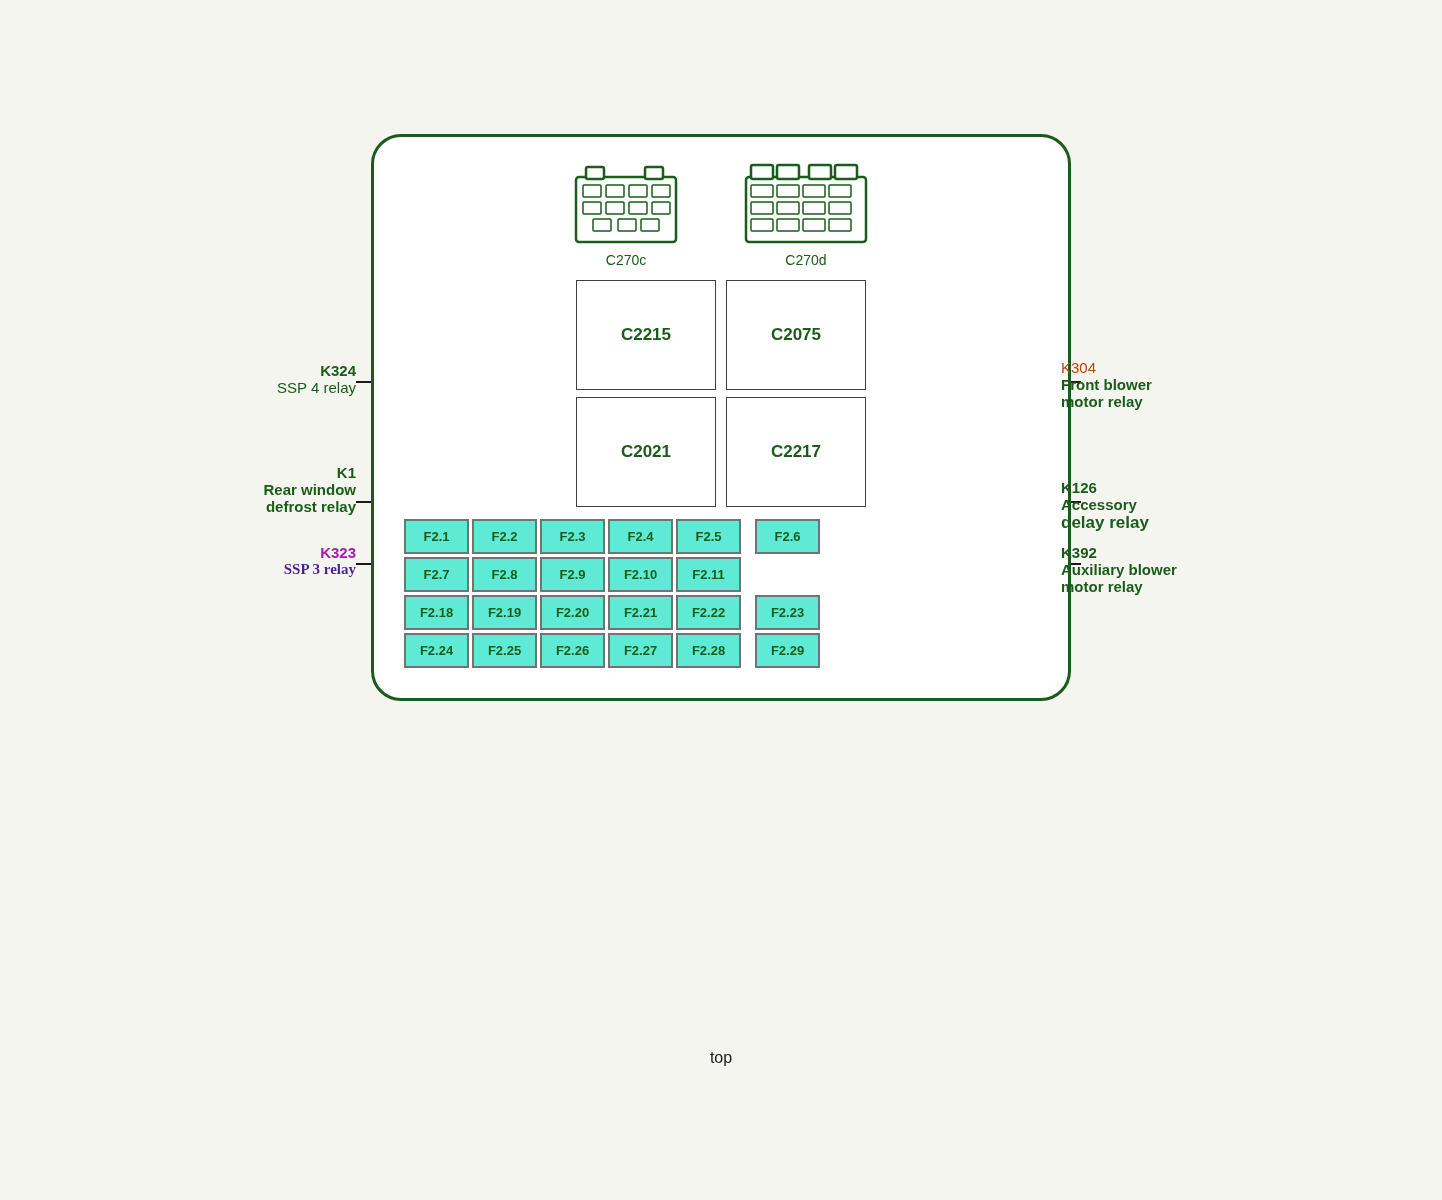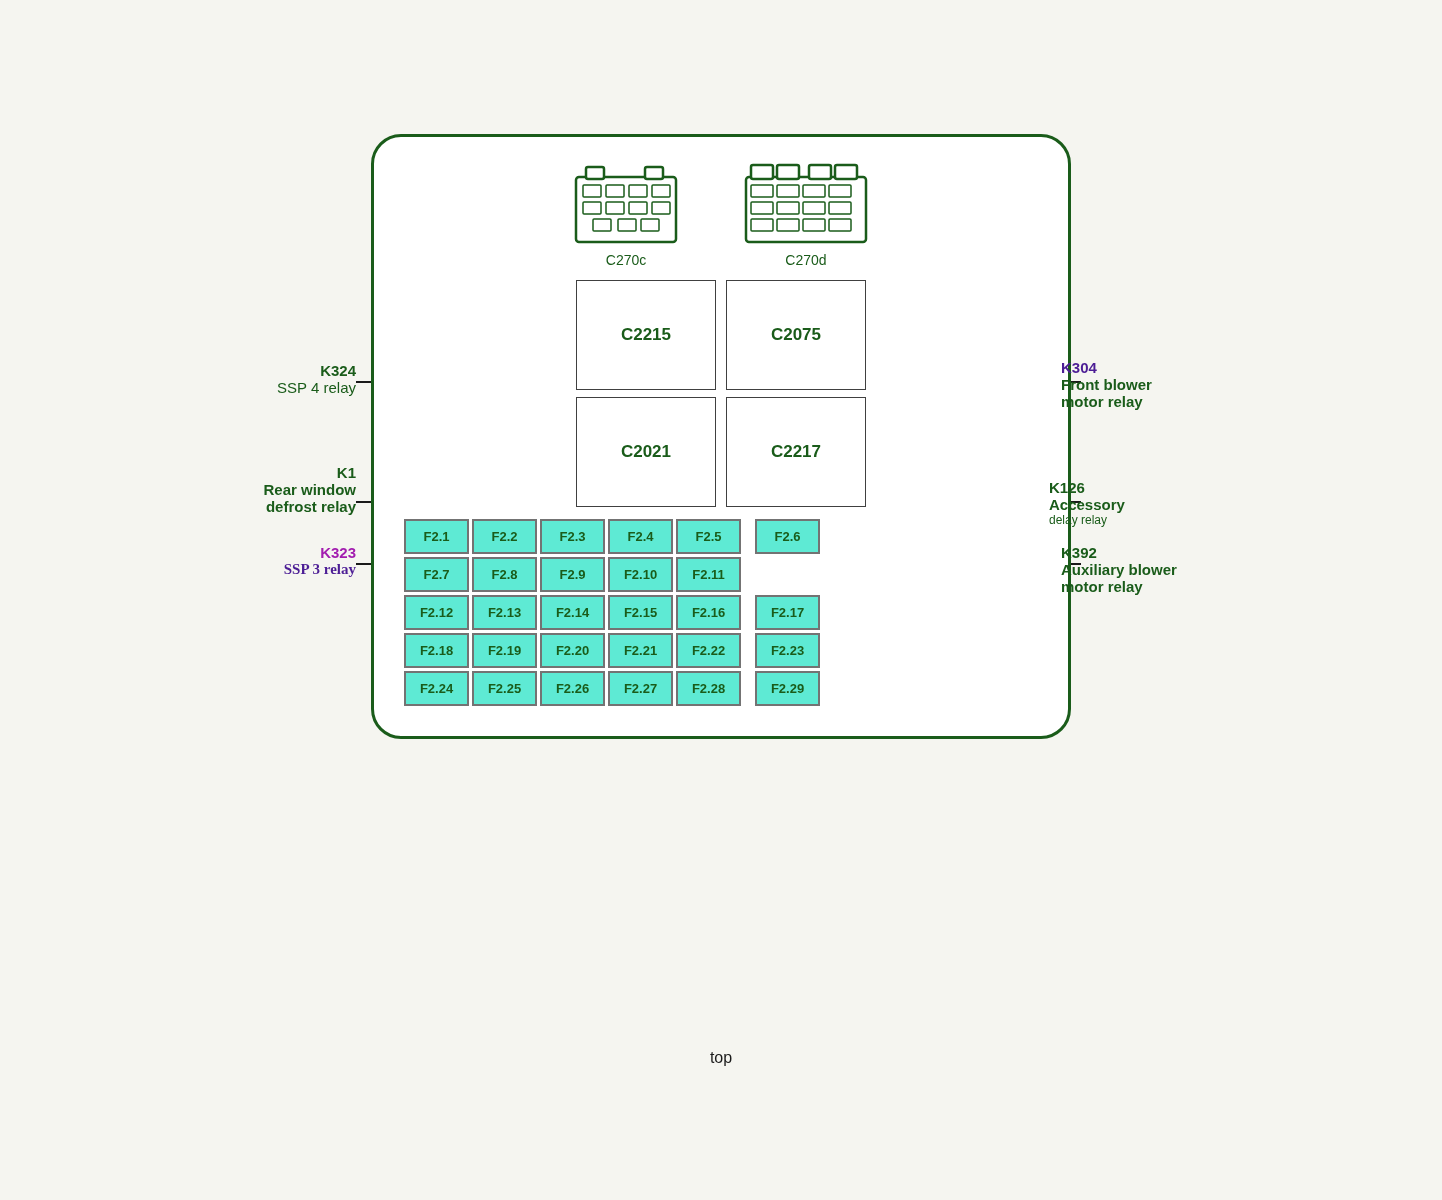--- a/index.html
+++ b/index.html
@@ -280,41 +280,20 @@
                   <span>F2.9</span>
                 </div>
               <div class="fuse-box">
                   <span>F2.10</span>
                 </div>
               <div class="fuse-box">
                   <span>F2.11</span>
                 </div>
             </div>
 
-            <div class="fuse-row">
-              <div class="fuse-box">
-                  <span>F2.12</span>
-                </div>
-              <div class="fuse-box">
-                  <span>F2.13</span>
-                </div>
-              <div class="fuse-box">
-                  <span>F2.14</span>
-                </div>
-              <div class="fuse-box">
-                  <span>F2.15</span>
-                </div>
-              <div class="fuse-box">
-                  <span>F2.16</span>
-                </div>
-              <div style="width:8px;"></div>
-              <div class="fuse-box">
-                  <span>F2.17</span>
-                </div>
-            </div>
 
             <div class="fuse-row">
               <div class="fuse-box">
                   <span>F2.18</span>
                 </div>
               <div class="fuse-box">
                   <span>F2.19</span>
                 </div>
               <div class="fuse-box">
                   <span>F2.20</span>
@@ -367,29 +346,29 @@
         <span style="color:#1a5c1a; font-weight:bold; font-size:15px; font-family:Arial,sans-serif; display:block;">Rear window</span>
         <span style="color:#1a5c1a; font-weight:bold; font-size:15px; font-family:Arial,sans-serif; display:block;">defrost relay</span>
       </div>
 
       <div style="position:absolute; left:0; top:410px; width:185px; text-align:right;">
         <span style="color:#a21caf; font-weight:bold; font-size:15px; font-family:Arial,sans-serif; display:block;">K323</span>
         <span style="color:#4c1d95; font-weight:bold; font-size:15px; font-family:Liberation Serif, serif; display:block;">SSP 3 relay</span>
       </div>
 
       <div style="position:absolute; right:0; top:225px; width:210px; text-align:left;">
-        <span style="color:#4c1d95; font-weight:bold; font-size:15px; font-family:Arial,sans-serif; display:block;">K304</span>
+        <span style="color:#c2410c; font-weight:normal; font-size:15px; font-family:Arial,sans-serif; display:block;">K304</span>
         <span style="color:#1a5c1a; font-weight:bold; font-size:15px; font-family:Arial,sans-serif; display:block;">Front blower</span>
         <span style="color:#1a5c1a; font-weight:bold; font-size:15px; font-family:Arial,sans-serif; display:block;">motor relay</span>
       </div>
 
-      <div style="position:absolute; right:12px; top:345px; width:210px; text-align:left;">
+      <div style="position:absolute; right:0; top:345px; width:210px; text-align:left;">
         <span style="color:#1a5c1a; font-weight:bold; font-size:15px; font-family:Arial,sans-serif; display:block;">K126</span>
         <span style="color:#1a5c1a; font-weight:bold; font-size:15px; font-family:Arial,sans-serif; display:block;">Accessory</span>
-        <span style="color:#1a5c1a; font-weight:normal; font-size:12px; font-family:Arial,sans-serif; display:block;">delay relay</span>
+        <span style="color:#1a5c1a; font-weight:bold; font-size:17px; font-family:Arial,sans-serif; display:block;">delay relay</span>
       </div>
 
       <div style="position:absolute; right:0; top:410px; width:210px; text-align:left;">
         <span style="color:#1a5c1a; font-weight:bold; font-size:15px; font-family:Arial,sans-serif; display:block;">K392</span>
         <span style="color:#1a5c1a; font-weight:bold; font-size:15px; font-family:Arial,sans-serif; display:block;">Auxiliary blower</span>
         <span style="color:#1a5c1a; font-weight:bold; font-size:15px; font-family:Arial,sans-serif; display:block;">motor relay</span>
       </div>
 
     </div>
 

